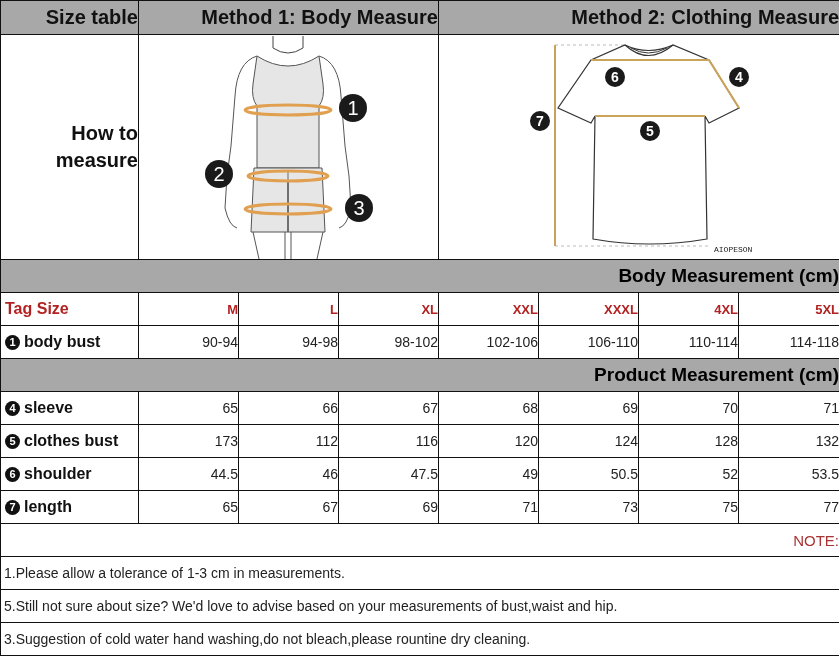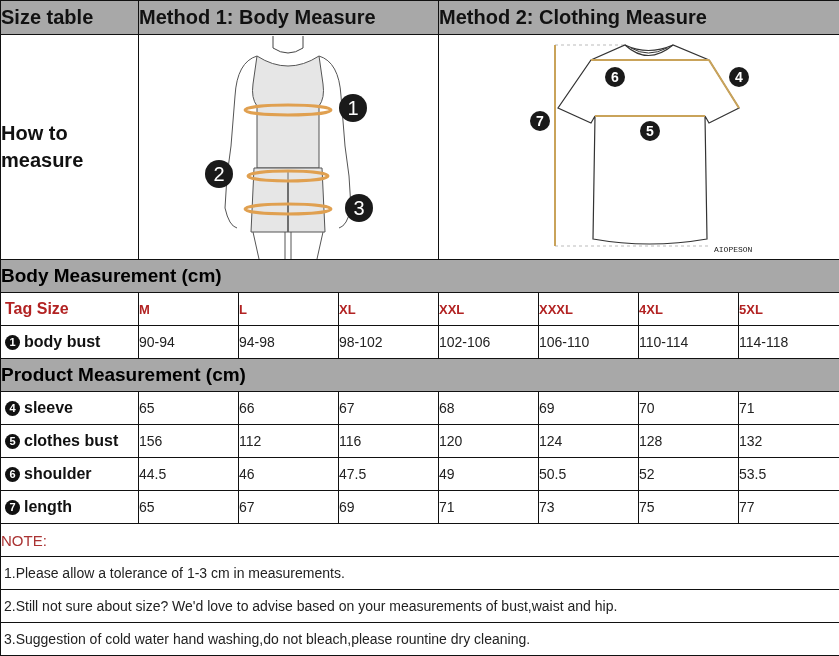--- a/index.html
+++ b/index.html
@@ -1,18 +1,18 @@
 <!DOCTYPE html>
 <html><head>
 <meta charset="utf-8">
 <style>
   html, body { margin:0; padding:0; background:#fff; }
   body { width:839px; height:656px; overflow:hidden; position:relative; font-family:"Liberation Sans", sans-serif; }
   .grid { position:absolute; left:0; top:0; width:839px; height:656px; border-collapse:collapse; table-layout:fixed; }
-  .grid td { border:1.5px solid #111; padding:0; text-align:left; vertical-align:middle; overflow:hidden; }
+  .grid td { border:1.5px solid #111; padding:0; text-align:right; vertical-align:middle; overflow:hidden; }
   .hdr { background:#a8a8a8; font-weight:bold; font-size:20px; color:#111; }
   .sec { background:#a8a8a8; font-weight:bold; font-size:19px; color:#000000; }
   .tag { color:#b22222; font-weight:bold; font-size:13px; }
   .taglabel { color:#b22222; font-weight:bold; font-size:16px; text-align:left !important; padding-left:4px !important;margin-top:44px; }
   .rowlabel { font-weight:bold; font-size:16px; text-align:left !important; padding-left:4px !important; color:#111; white-space:nowrap;margin-left:25px; }
   .val { font-size:14px; color:#222; }
   .howto { font-weight:bold; font-size:20px; line-height:27px; color:#111; }
   .num-badge { display:inline-block; width:15px; height:15px; border-radius:50%; background:#111; color:#fff; font-size:11px; line-height:15px; text-align:center; font-weight:bold; margin-right:4px; vertical-align:1px; }
   .note-title { color:#a33; font-size:15px; }
   .note-line { text-align:left !important; padding-left:3px !important; font-size:14px; color:#222; font-family:"Liberation Sans Narrow","Liberation Sans", sans-serif; }
@@ -140,21 +140,21 @@
     <td class="val">66</td>
     <td class="val">67</td>
     <td class="val">68</td>
     <td class="val">69</td>
     <td class="val">70</td>
     <td class="val">71</td>
   </tr>
 
   <tr style="height:33px">
     <td class="rowlabel"><span class="num-badge">5</span><span>clothes bust</span></td>
-    <td class="val">156</td>
+    <td class="val">173</td>
     <td class="val">112</td>
     <td class="val">116</td>
     <td class="val">120</td>
     <td class="val">124</td>
     <td class="val">128</td>
     <td class="val">132</td>
   </tr>
 
   <tr style="height:33px">
     <td class="rowlabel"><span class="num-badge">6</span><span>shoulder</span></td>
@@ -178,19 +178,19 @@
     <td class="val">77</td>
   </tr>
 
   <tr style="height:33px">
     <td colspan="8" class="note-title">NOTE:</td>
   </tr>
   <tr style="height:33px">
     <td colspan="8" class="note-line">1.Please allow a tolerance of 1-3 cm in measurements.</td>
   </tr>
   <tr style="height:33px">
-    <td colspan="8" class="note-line">2.Still not sure about size? We'd love to advise based on your measurements of bust,waist and hip.</td>
+    <td colspan="8" class="note-line">5.Still not sure about size? We'd love to advise based on your measurements of bust,waist and hip.</td>
   </tr>
   <tr style="height:33px">
     <td colspan="8" class="note-line">3.Suggestion of cold water hand washing,do not bleach,please rountine dry cleaning.</td>
   </tr>
 </tbody>
   </table>
 
 </body></html>

